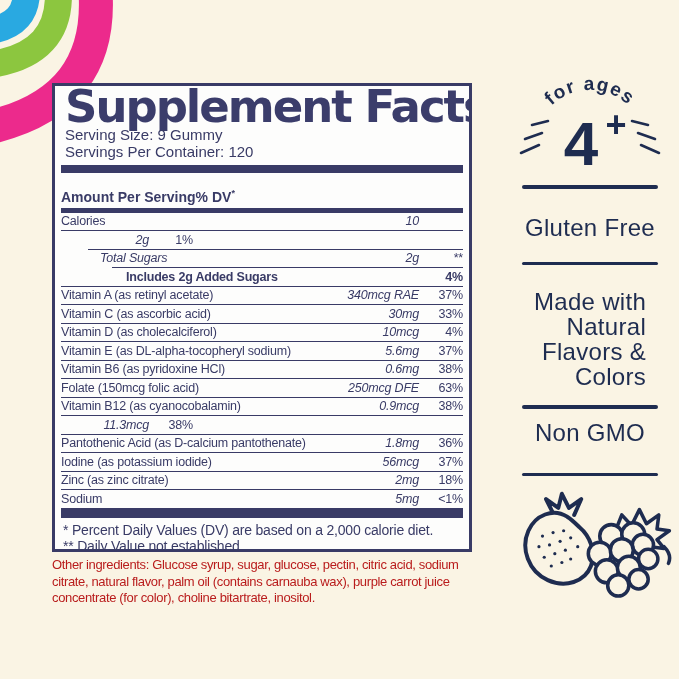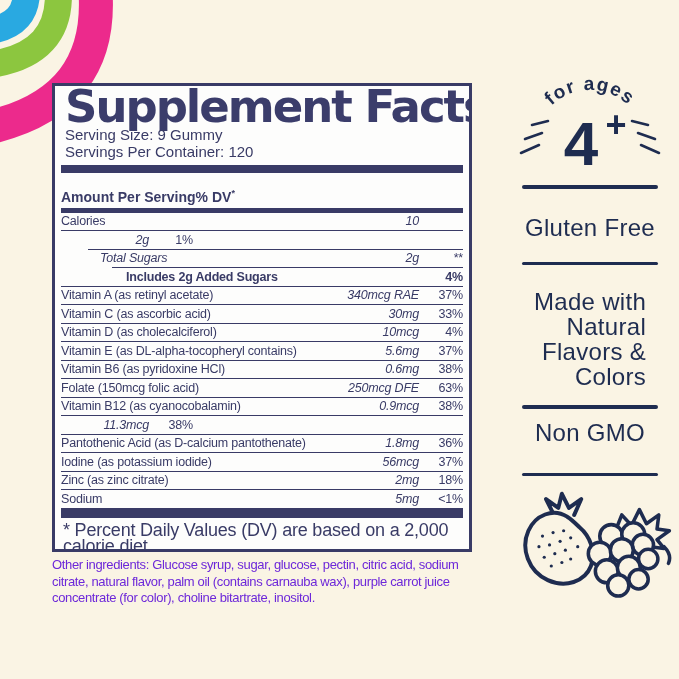--- a/index.html
+++ b/index.html
@@ -33,25 +33,25 @@
   .frow{display:flex;align-items:flex-end;border-top:1.5px solid #393b66;
     font-size:12.5px;line-height:13px;letter-spacing:-0.2px;padding:2.5px 0 2px;}
   #facts-rows .frow:first-child{border-top:none;}
   .rname{flex:1;white-space:nowrap;}
   .ramt{width:88px;text-align:right;white-space:nowrap;font-style:italic;}
   .rdv{width:44px;text-align:right;white-space:nowrap;}
   .indent1{margin-left:27px;}
   .indent1 .rname{padding-left:12px;font-style:italic;}
   .indent2{margin-left:51px;font-weight:bold;}
   .indent2 .rname{padding-left:14px;}
-  .footnotes{font-size:18px;line-height:16.5px;letter-spacing:-0.2px;padding:4px 0 0 2px;}
+  .footnotes{font-size:14px;line-height:16.5px;letter-spacing:-0.2px;padding:4px 0 0 2px;}
   
   .other-ing{
     position:absolute;left:52px;top:557px;width:430px;
-    font-size:13px;line-height:16.5px;letter-spacing:-0.35px;color:#6d28d9;
+    font-size:13px;line-height:16.5px;letter-spacing:-0.35px;color:#b91c1c;
   }
   
   .sidebar{
     position:absolute;left:503px;top:75px;width:174px;
     display:flex;flex-direction:column;align-items:center;
     color:#1e2c50;
   }
   .divider{width:136px;height:3.5px;background:#1e2c50;border-radius:2px;}
   .d1{margin-top:10px;} .d2{margin-top:22px;} .d3{margin-top:16px;} .d4{margin-top:28px;}
   .claim{font-size:24px;line-height:25px;text-align:right;letter-spacing:0.3px;}
@@ -108,21 +108,21 @@
     <span class="rname">Vitamin C (as ascorbic acid)</span>
     <span class="ramt">30mg</span>
     <span class="rdv">33%</span>
   </div>
         <div class="frow indent0">
     <span class="rname">Vitamin D (as cholecalciferol)</span>
     <span class="ramt">10mcg</span>
     <span class="rdv">4%</span>
   </div>
         <div class="frow indent0">
-    <span class="rname">Vitamin E (as DL-alpha-tocopheryl contains)</span>
+    <span class="rname">Vitamin E (as DL-alpha-tocopheryl sodium)</span>
     <span class="ramt">5.6mg</span>
     <span class="rdv">37%</span>
   </div>
         <div class="frow indent0">
     <span class="rname">Vitamin B6 (as pyridoxine HCl)</span>
     <span class="ramt">0.6mg</span>
     <span class="rdv">38%</span>
   </div>
         <div class="frow indent0">
     <span class="rname">Folate (150mcg folic acid)</span>

